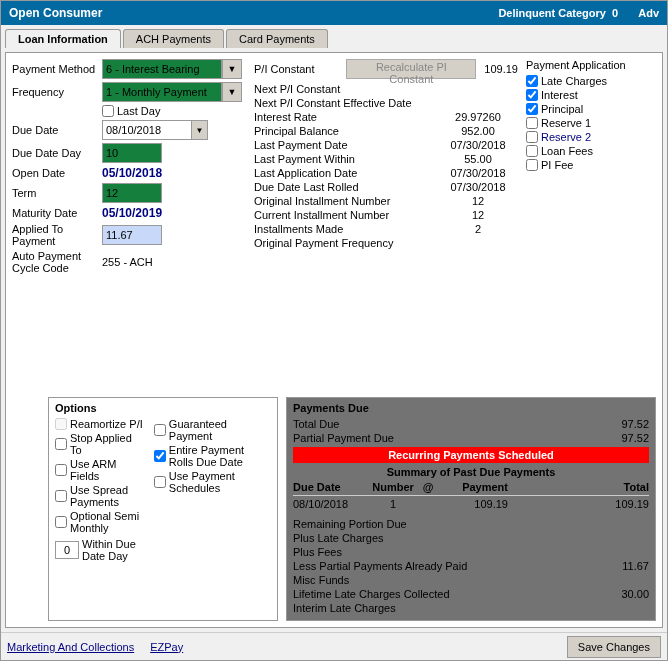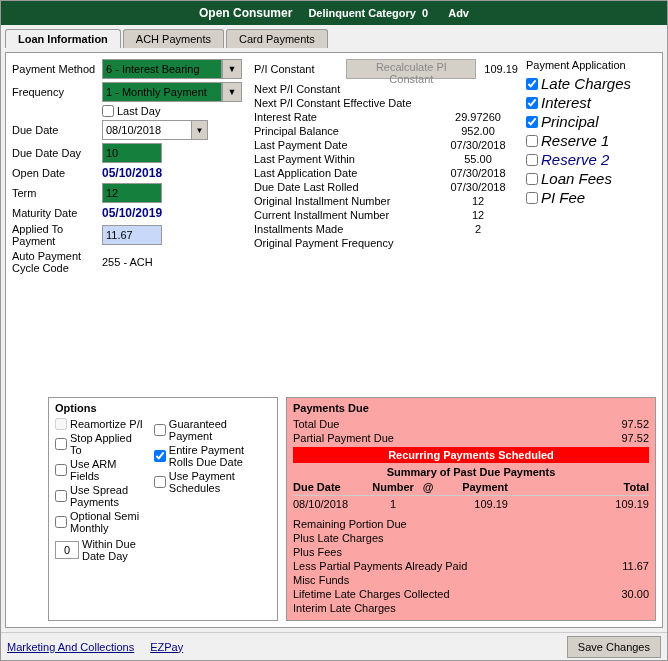--- a/index.html
+++ b/index.html
@@ -13,27 +13,27 @@
     }
     .window {
       width: 668px;
       height: 661px;
       background: #f0f0f0;
       border: 1px solid #999;
       display: flex;
       flex-direction: column;
     }
     .title-bar {
-      background: #14532d;
+      background: #0369a1;
       color: white;
       padding: 3px 8px;
       font-size: 12px;
       font-weight: bold;
       display: flex;
-      justify-content: center;
+      justify-content: space-between;
       align-items: center;
       height: 24px;
     }
     .title-bar-right {
       display: flex;
       gap: 20px;
       font-size: 11px;
       margin-left: 16px;
     }
     .content-area {
@@ -200,22 +200,21 @@
       font-weight: normal;
       margin-bottom: 4px;
     }
     .check-row {
       display: flex;
       align-items: center;
       gap: 3px;
       margin-bottom: 2px;
     }
     .check-row label {
-      font-size: 15px;
-      font-style: italic;
+      font-size: 11px;
     }
     .check-blue {
       color: #000080;
     }
     .bottom-section {
       display: flex;
       gap: 8px;
       margin-top: 6px;
       padding-left: 36px;
     }
@@ -258,21 +257,21 @@
       width: 24px;
       height: 18px;
       border: 1px solid #999;
       font-size: 11px;
       text-align: center;
     }
     .payments-box {
       flex: 1;
       border: 1px solid #999;
       padding: 4px 6px;
-      background: #fca5a5;
+      background: #737373;
     }
     .payments-title {
       font-size: 11px;
       font-weight: bold;
       margin-bottom: 4px;
     }
     .payment-row {
       display: flex;
       align-items: center;
       margin-bottom: 2px;

